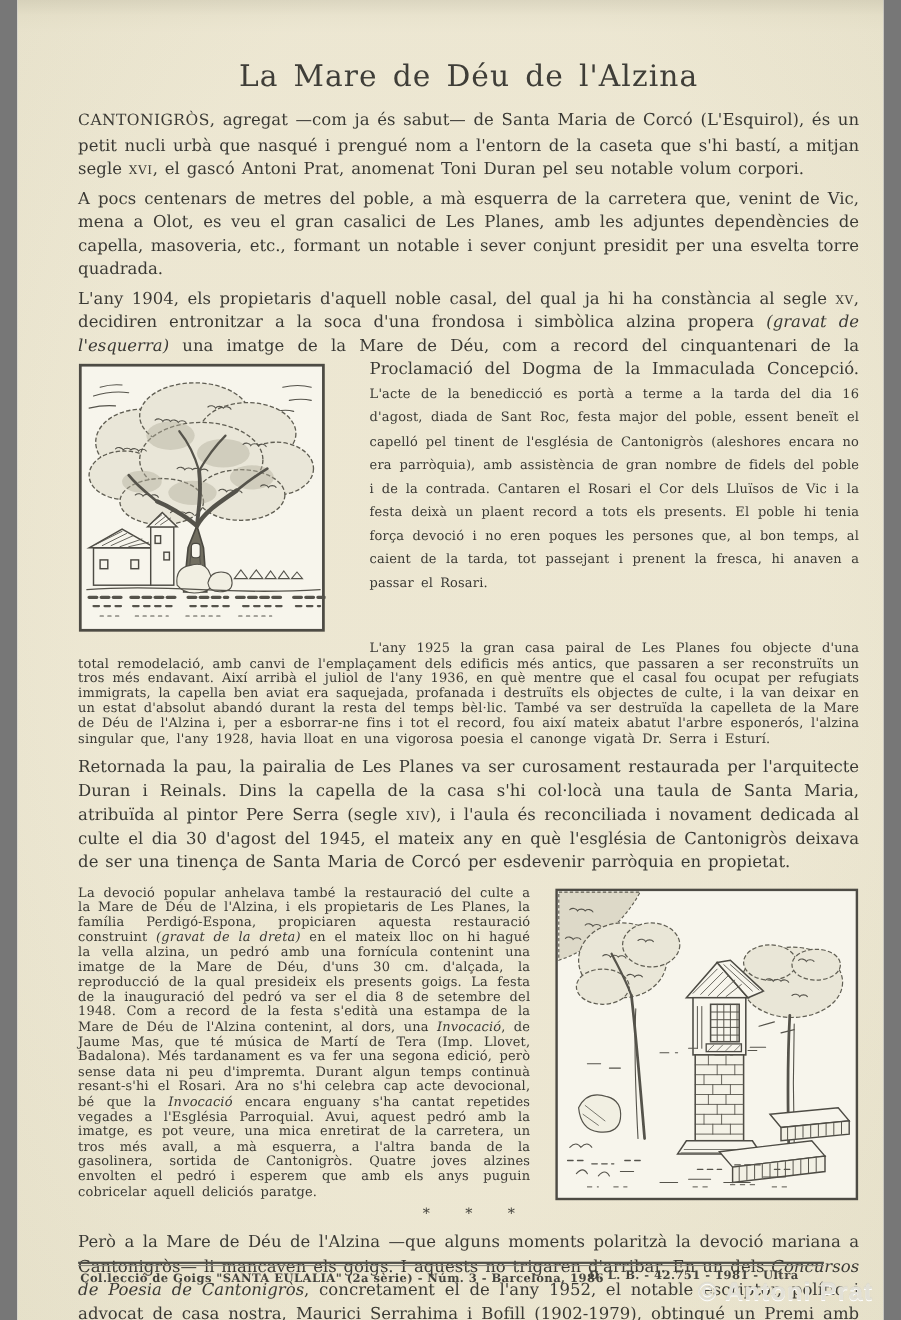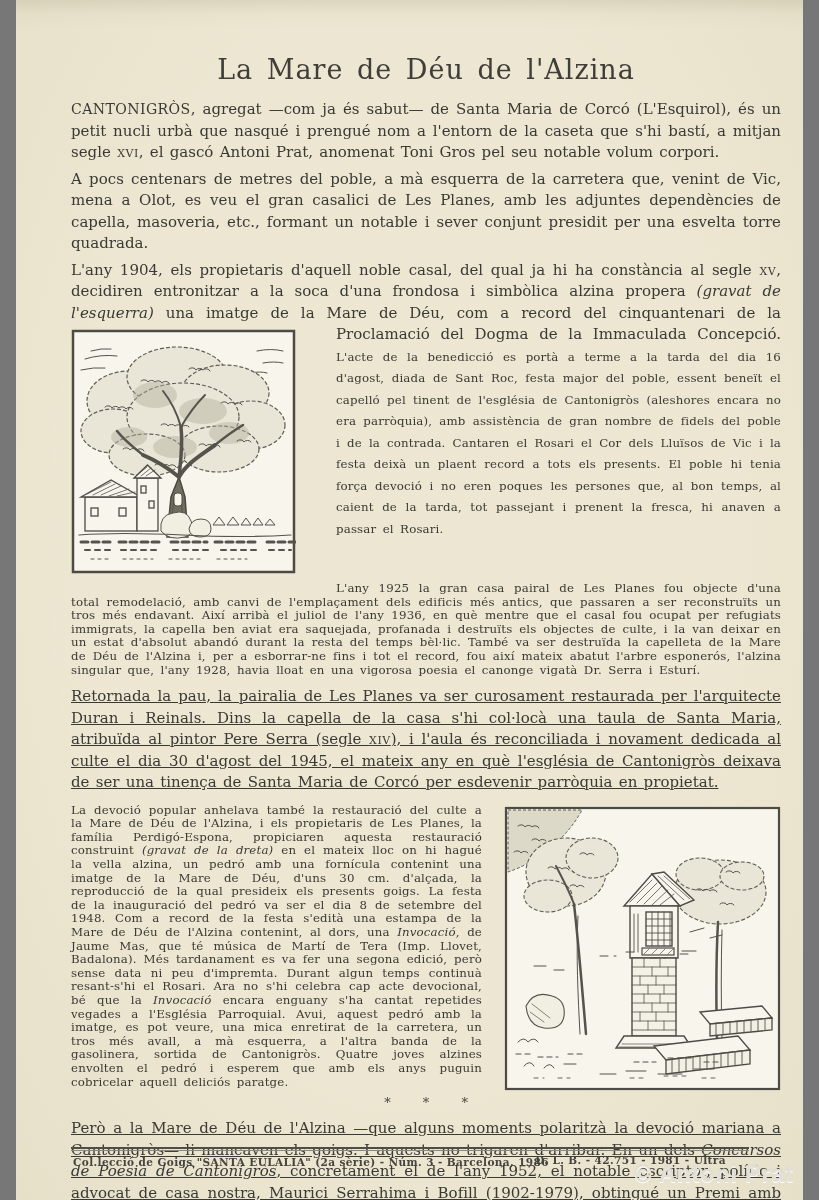--- a/index.html
+++ b/index.html
@@ -36,21 +36,21 @@
     font-size:11.8px;line-height:13.6px;
     word-spacing:2.5px;letter-spacing:.15px;margin-top:24px;
   }
   .seg-i{font-style:italic;}
   .seg-sc{font-variant:small-caps;letter-spacing:.5px;}
   .seg-caps{text-transform:uppercase;font-size:.94em;letter-spacing:.4px;}
   .fig{display:block;}
   .fig svg{display:block;}
   .fig-tree{float:left;width:225px;margin:5px 40px 12px 0;}
   .fig-pedro{float:right;width:277px;margin:2px 0 10px 22px;}
-  .clear{clear:both;text-decoration:underline;}
+  .clear{clear:both;}
   .stars{
     font-size:13px;letter-spacing:14px;color:#45443e;
     margin:6px 0 8px 0;
   }
   .stars-right{text-align:right;padding-right:28px;}
   .footer-rule{
     position:absolute;left:55px;right:54px;top:1147px;
     border-top:2px solid #4e4d46;
   }
   .footer-rule:after{
@@ -74,21 +74,21 @@
   .sketch{stroke:#55534b;fill:none;stroke-linecap:round;}
 </style>
 </head>
 <body>
 
 <div class="page">
   <div class="content">
 
     <h1 class="title">La Mare de Déu de l'Alzina</h1>
 
-    <p class="body-a"><span class="seg-caps">Cantonigròs</span><span>, agregat —com ja és sabut— de Santa Maria de Corcó (L'Esquirol), és un petit nucli urbà que nasqué i prengué nom a l'entorn de la caseta que s'hi bastí, a mitjan segle </span><span class="seg-sc">xvi</span><span>, el gascó Antoni Prat, anomenat Toni Gros pel seu notable volum corpori.</span></p>
+    <p class="body-a"><span class="seg-caps">Cantonigròs</span><span>, agregat —com ja és sabut— de Santa Maria de Corcó (L'Esquirol), és un petit nucli urbà que nasqué i prengué nom a l'entorn de la caseta que s'hi bastí, a mitjan segle </span><span class="seg-sc">xvi</span><span>, el gascó Antoni Prat, anomenat Toni Duran pel seu notable volum corpori.</span></p>
 
     <p class="body-a"><span>A pocs centenars de metres del poble, a mà esquerra de la carretera que, venint de Vic, mena a Olot, es veu el gran casalici de Les Planes, amb les adjuntes dependències de capella, masoveria, etc., formant un notable i sever conjunt presidit per una esvelta torre quadrada.</span></p>
 
     <p class="body-a">
       <span><span>L'any 1904, els propietaris d'aquell noble casal, del qual ja hi ha constància al segle </span><span class="seg-sc">xv</span><span>, decidiren entronitzar a la soca d'una frondosa i simbòlica alzina propera </span><span class="seg-i">(gravat de l'esquerra)</span><span> una imatge de la Mare de Déu, com a record del cinquantenari de la Proclamació del Dogma de la Immaculada Concepció.</span></span><span class="fig fig-tree">
           <svg width="225" height="245" viewBox="0 0 225 245" xmlns="http://www.w3.org/2000/svg">
           <rect x="2" y="2" width="221" height="241" fill="#f7f5ec" stroke="#4d4b44" stroke-width="2.5"></rect>
 
           <g class="sketch" stroke="#8f8d80" stroke-width="1">
             <path d="M14 30 q16 -5 32 -3"></path>

